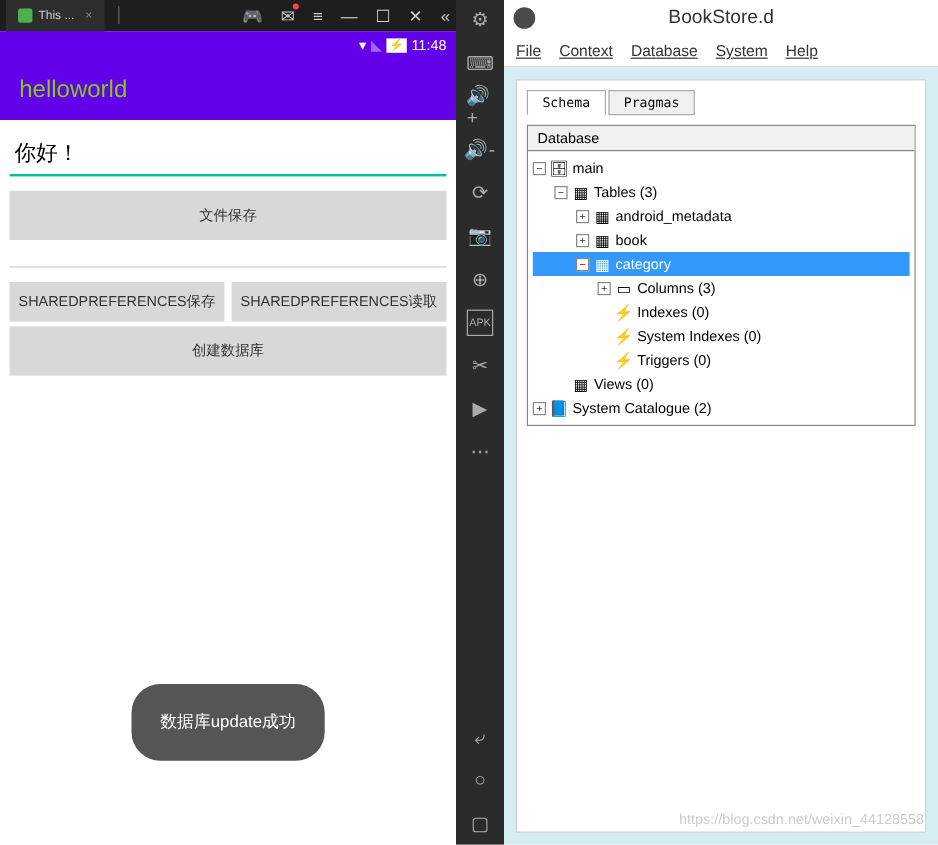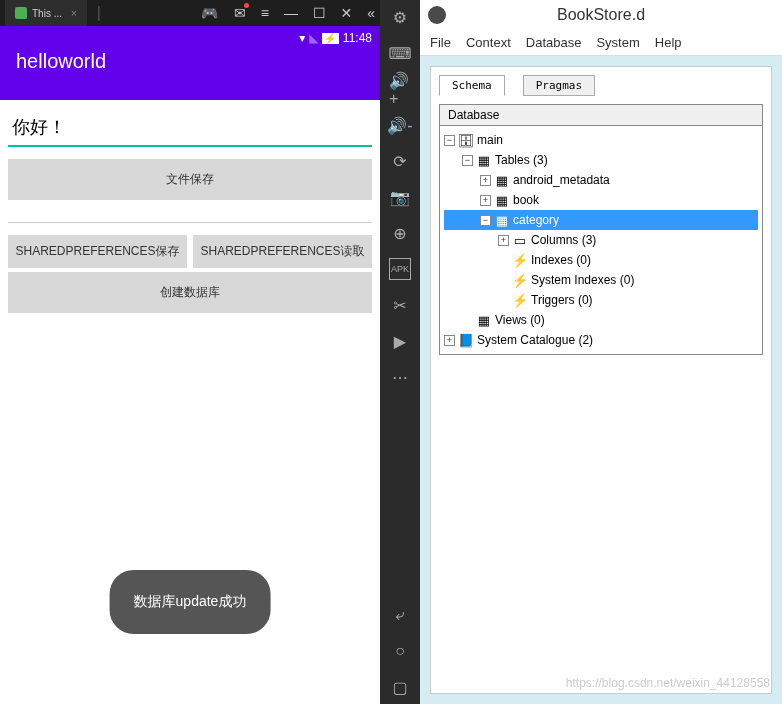--- a/index.html
+++ b/index.html
@@ -10,46 +10,46 @@
     .titlebar { height: 26px; background: #1e1e1e; display: flex; align-items: center; padding: 0 5px; gap: 10px; }
     .tab { display: flex; align-items: center; gap: 5px; background: #2d2d2d; padding: 20px 10px; height: 22px; color: #ccc; font-size: 10px; }
     .tab-close { color: #888; margin-left: 4px; }
     .titlebar-icons { margin-left: auto; display: flex; gap: 15px; color: #ccc; }
     .titlebar-icons span { font-size: 14px; cursor: pointer; }
     .tb-sep { color: #555; }
     
     .statusbar { height: 24px; background: #6200ea; display: flex; align-items: center; justify-content: flex-end; padding: 0 8px; gap: 6px; color: #fff; font-size: 12px; }
     .status-icons { display: flex; gap: 4px; align-items: center; }
     
-    .appbar { height: 50px; background: #6200ea; display: flex; padding: 0 16px; color: #ffffff; font-size: 20px; }
+    .appbar { height: 50px; background: #6200ea; display: flex; align-items: center; padding: 0 16px; color: #84cc16; font-size: 20px; }
     
     .app-body { flex: 1; background: #fff; padding: 8px; display: flex; flex-direction: column; position: relative; }
     .input-field { font-size: 18px; padding: 8px 4px; border: none; border-bottom: 2px solid #00bfa5; margin-bottom: 12px; background: transparent; outline: none; }
     
     .btn { background: #d8d8d8; border: none; padding: 12px; font-size: 12px; color: #333; cursor: pointer; margin-bottom: 4px; }
     .btn-row { display: flex; gap: 6px; }
     .btn-row .btn { flex: 1; font-size: 12px; padding: 8px 4px; }
     .hr { border: none; border-top: 1px solid #ccc; margin: 18px 0 12px; }
     
     .toast { position: absolute; bottom: 70px; left: 50%; transform: translateX(-50%); background: #555; color: #fff; padding: 23px 24px; border-radius: 24px; font-size: 14px; }
     
     
     .sidebar { width: 40px; background: #2b2b2b; display: flex; flex-direction: column; align-items: center; padding: 6px 0; gap: 14px; }
     .sidebar .tool { width: 22px; height: 22px; color: #aaa; display: flex; align-items: center; justify-content: center; cursor: pointer; font-size: 16px; }
     
     
     .db-panel { flex: 1; background: #d6ecf3; display: flex; flex-direction: column; position: relative; }
     .db-titlebar { height: 30px; background: #fff; display: flex; align-items: center; justify-content: center; font-size: 16px; color: #333; position: relative; }
     .db-titlebar-icon { position: absolute; left: 8px; width: 18px; height: 18px; background: #4a4a4a; border-radius: 50%; }
     .db-menubar { height: 26px; background: #fff; display: flex; align-items: center; gap: 15px; padding: 0 10px; font-size: 13px; color: #333; border-bottom: 1px solid #ddd; }
-    .db-menu-item { cursor: pointer; }
+    .db-menu-item { cursor: pointer; text-decoration: underline; }
     
     .db-content { flex: 1; background: #fff; margin: 10px; border: 1px solid #ccc; padding: 8px; }
     .db-tabs { display: flex; margin-bottom: 8px; }
-    .db-tab { padding: 3px 12px; font-size: 11px; font-family: monospace; border: 1px solid #aaa; background: #f0f0f0; margin-right: 18px; cursor: pointer; }
+    .db-tab { padding: 3px 12px; font-size: 11px; font-family: monospace; border: 1px solid #aaa; background: #f0f0f0; margin-right: 2px; cursor: pointer; }
     .db-tab.active { background: #fff; border-bottom-color: #fff; }
     
     .tree-container { border: 1px solid #888; }
     .tree-header { background: #f0f0f0; padding: 3px 8px; font-size: 12px; border-bottom: 1px solid #888; }
     .tree { padding: 4px; font-size: 12px; }
     .tree-node { display: flex; align-items: center; padding: 2px 0; gap: 3px; cursor: pointer; }
     .tree-node.selected { background: #3399ff; color: #fff; }
     .tree-toggle { width: 11px; height: 11px; border: 1px solid #888; display: inline-flex; align-items: center; justify-content: center; font-size: 9px; line-height: 1; background: #fff; color: #333; }
     .tree-spacer { width: 11px; display: inline-block; }
     .tree-icon { width: 16px; height: 16px; display: inline-flex; align-items: center; justify-content: center; font-size: 13px; }

